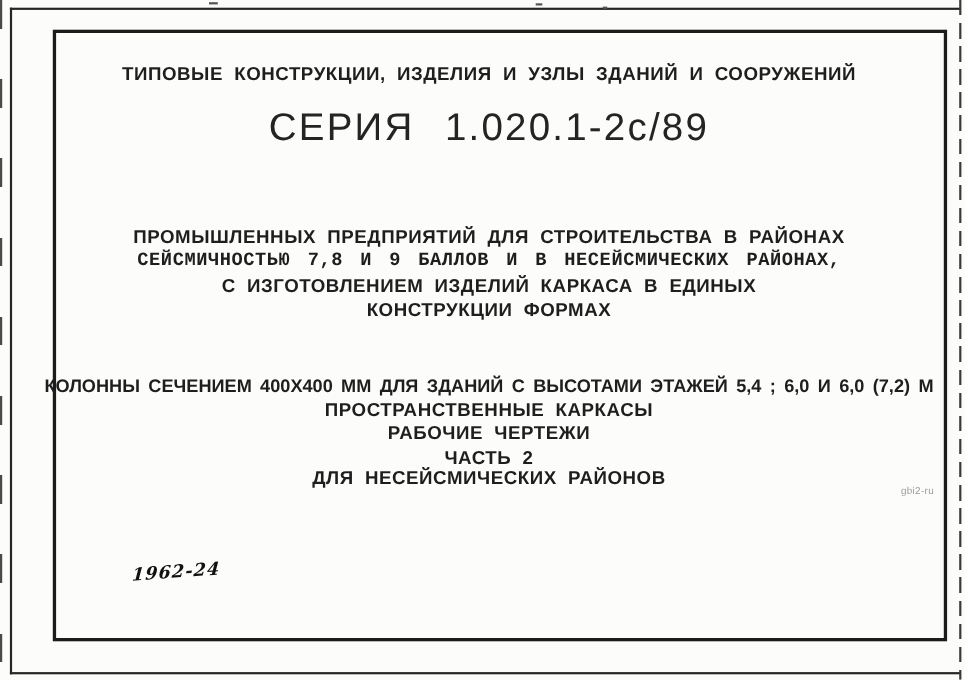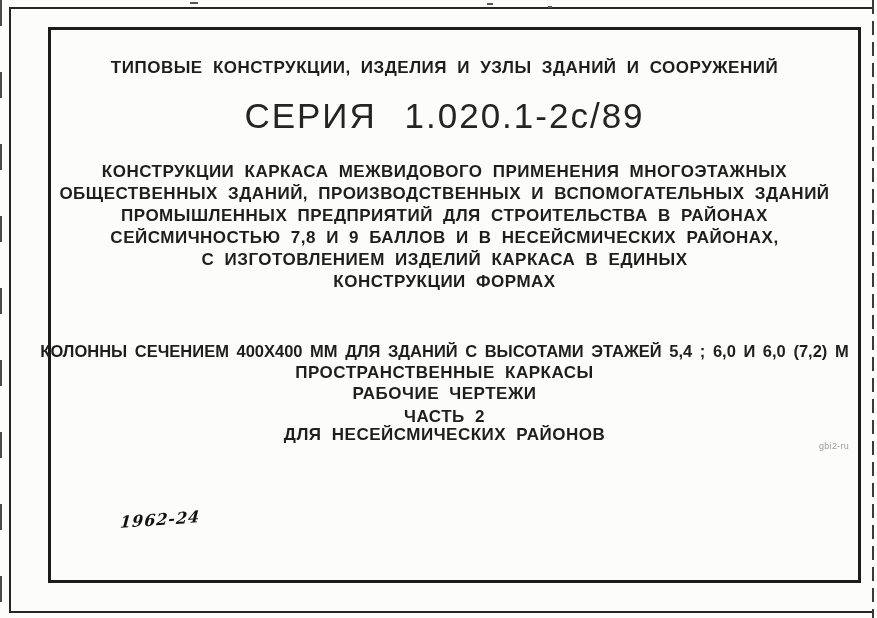--- a/index.html
+++ b/index.html
@@ -105,24 +105,22 @@
   <div class="right-edge-dashes"></div>
   <div class="left-edge-dashes"></div>
   <div class="speck speck1"></div>
   <div class="speck speck2"></div>
   <div class="speck speck3"></div>
 
   <div class="line" style="top:57px;">ТИПОВЫЕ КОНСТРУКЦИИ, ИЗДЕЛИЯ И УЗЛЫ ЗДАНИЙ И СООРУЖЕНИЙ</div>
 
   <div class="line series" style="top:95px;">СЕРИЯ 1.020.1-2с/89</div>
 
-  <div class="line" style="top:161px;">КОНСТРУКЦИИ КАРКАСА МЕЖВИДОВОГО ПРИМЕНЕНИЯ МНОГОЭТАЖНЫХ</div>
-  <div class="line" style="top:183px;">ОБЩЕСТВЕННЫХ ЗДАНИЙ, ПРОИЗВОДСТВЕННЫХ И ВСПОМОГАТЕЛЬНЫХ ЗДАНИЙ</div>
   <div class="line" style="top:205px;">ПРОМЫШЛЕННЫХ ПРЕДПРИЯТИЙ ДЛЯ СТРОИТЕЛЬСТВА В РАЙОНАХ</div>
-  <div class="line" style="top:227px;">СЕЙСМИЧНОСТЬЮ 7,8 И 9 БАЛЛОВ И В НЕСЕЙСМИЧЕСКИХ РАЙОНАХ,</div>
+  <div class="line" style="top:227px;font-family:Liberation Mono, monospace;">СЕЙСМИЧНОСТЬЮ 7,8 И 9 БАЛЛОВ И В НЕСЕЙСМИЧЕСКИХ РАЙОНАХ,</div>
   <div class="line" style="top:249px;">С ИЗГОТОВЛЕНИЕМ ИЗДЕЛИЙ КАРКАСА В ЕДИНЫХ</div>
   <div class="line" style="top:271px;">КОНСТРУКЦИИ ФОРМАХ</div>
 
 
   <div class="line tight" style="top:340px;">КОЛОННЫ СЕЧЕНИЕМ 400Х400 ММ ДЛЯ ЗДАНИЙ С ВЫСОТАМИ ЭТАЖЕЙ 5,4 ; 6,0 И 6,0 (7,2) М</div>
 
   <div class="line" style="top:362px;">ПРОСТРАНСТВЕННЫЕ КАРКАСЫ</div>
 
   <div class="line" style="top:383px;">РАБОЧИЕ ЧЕРТЕЖИ</div>
 

